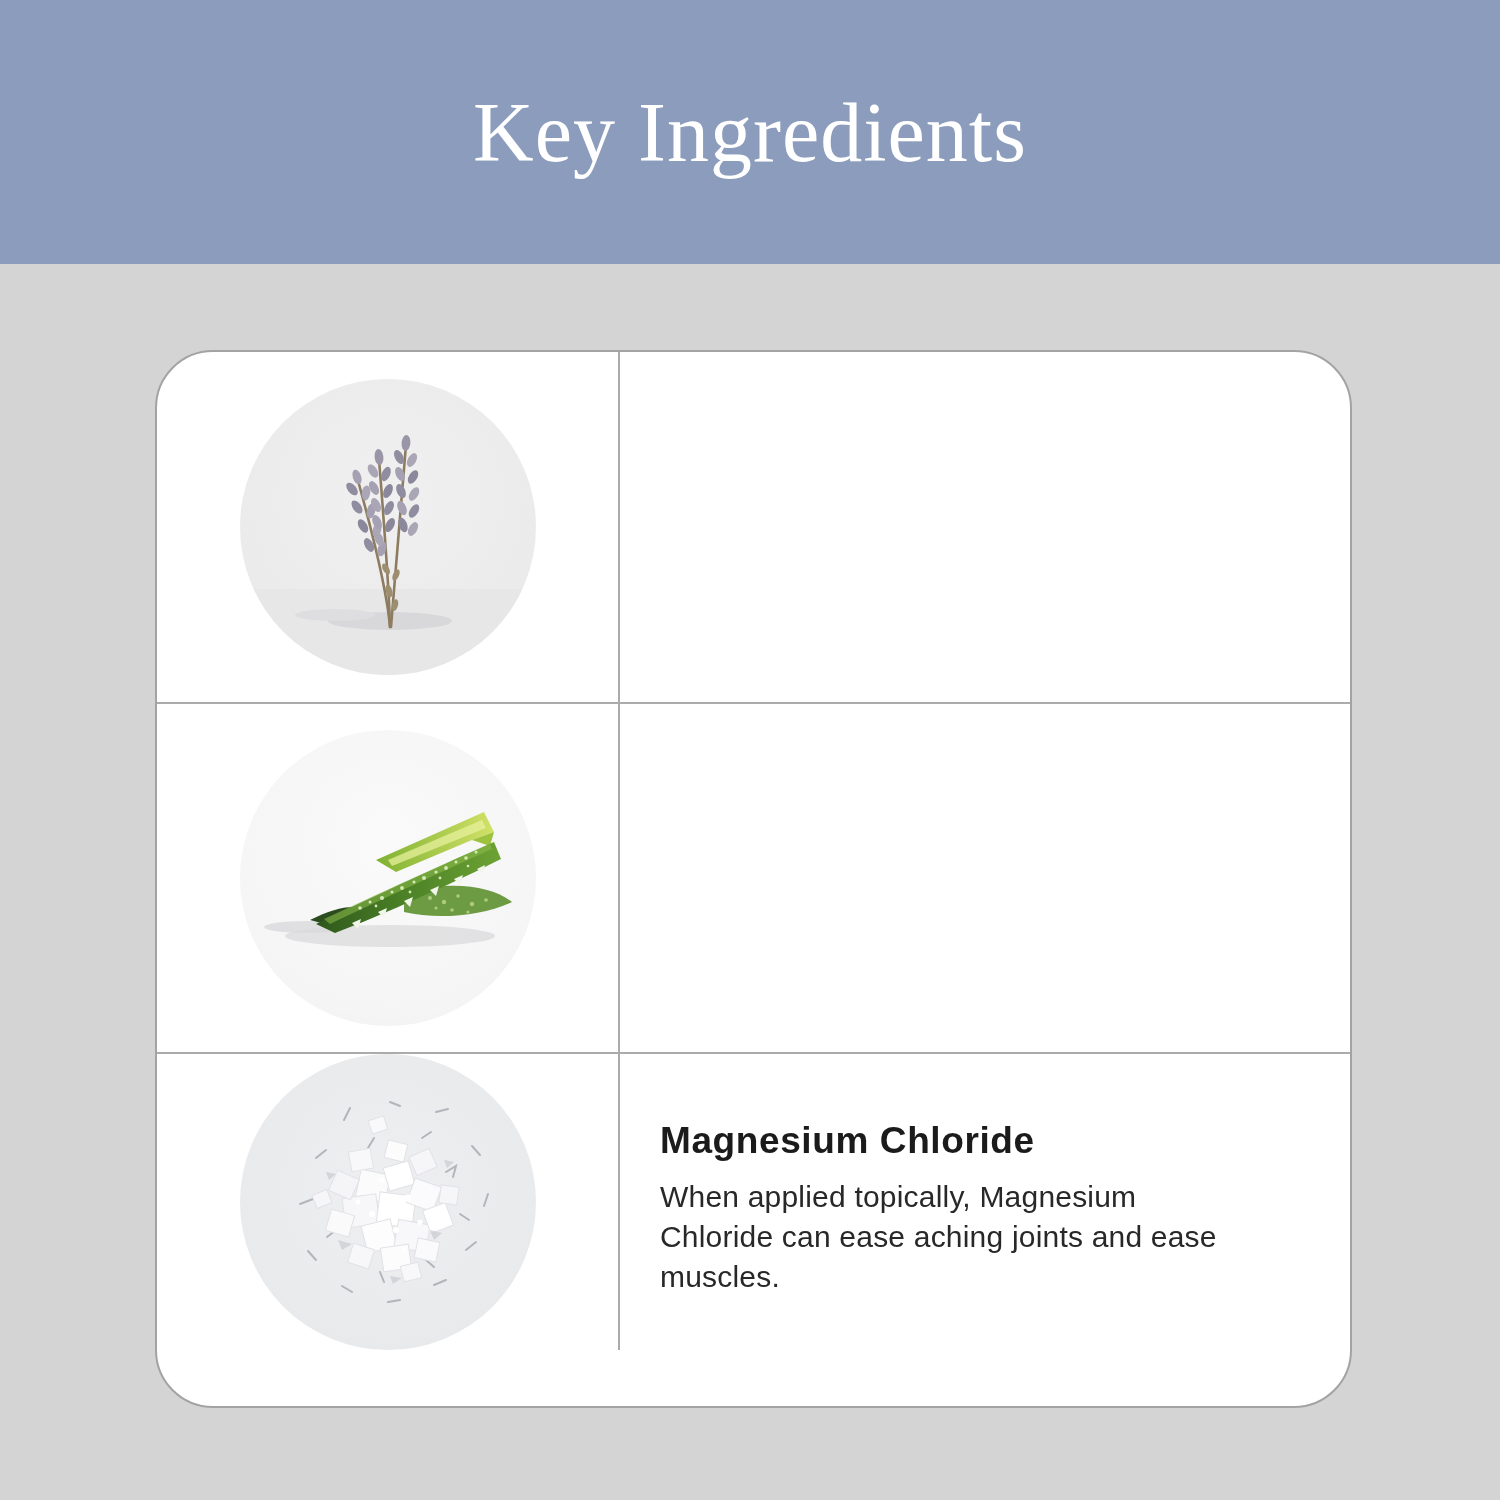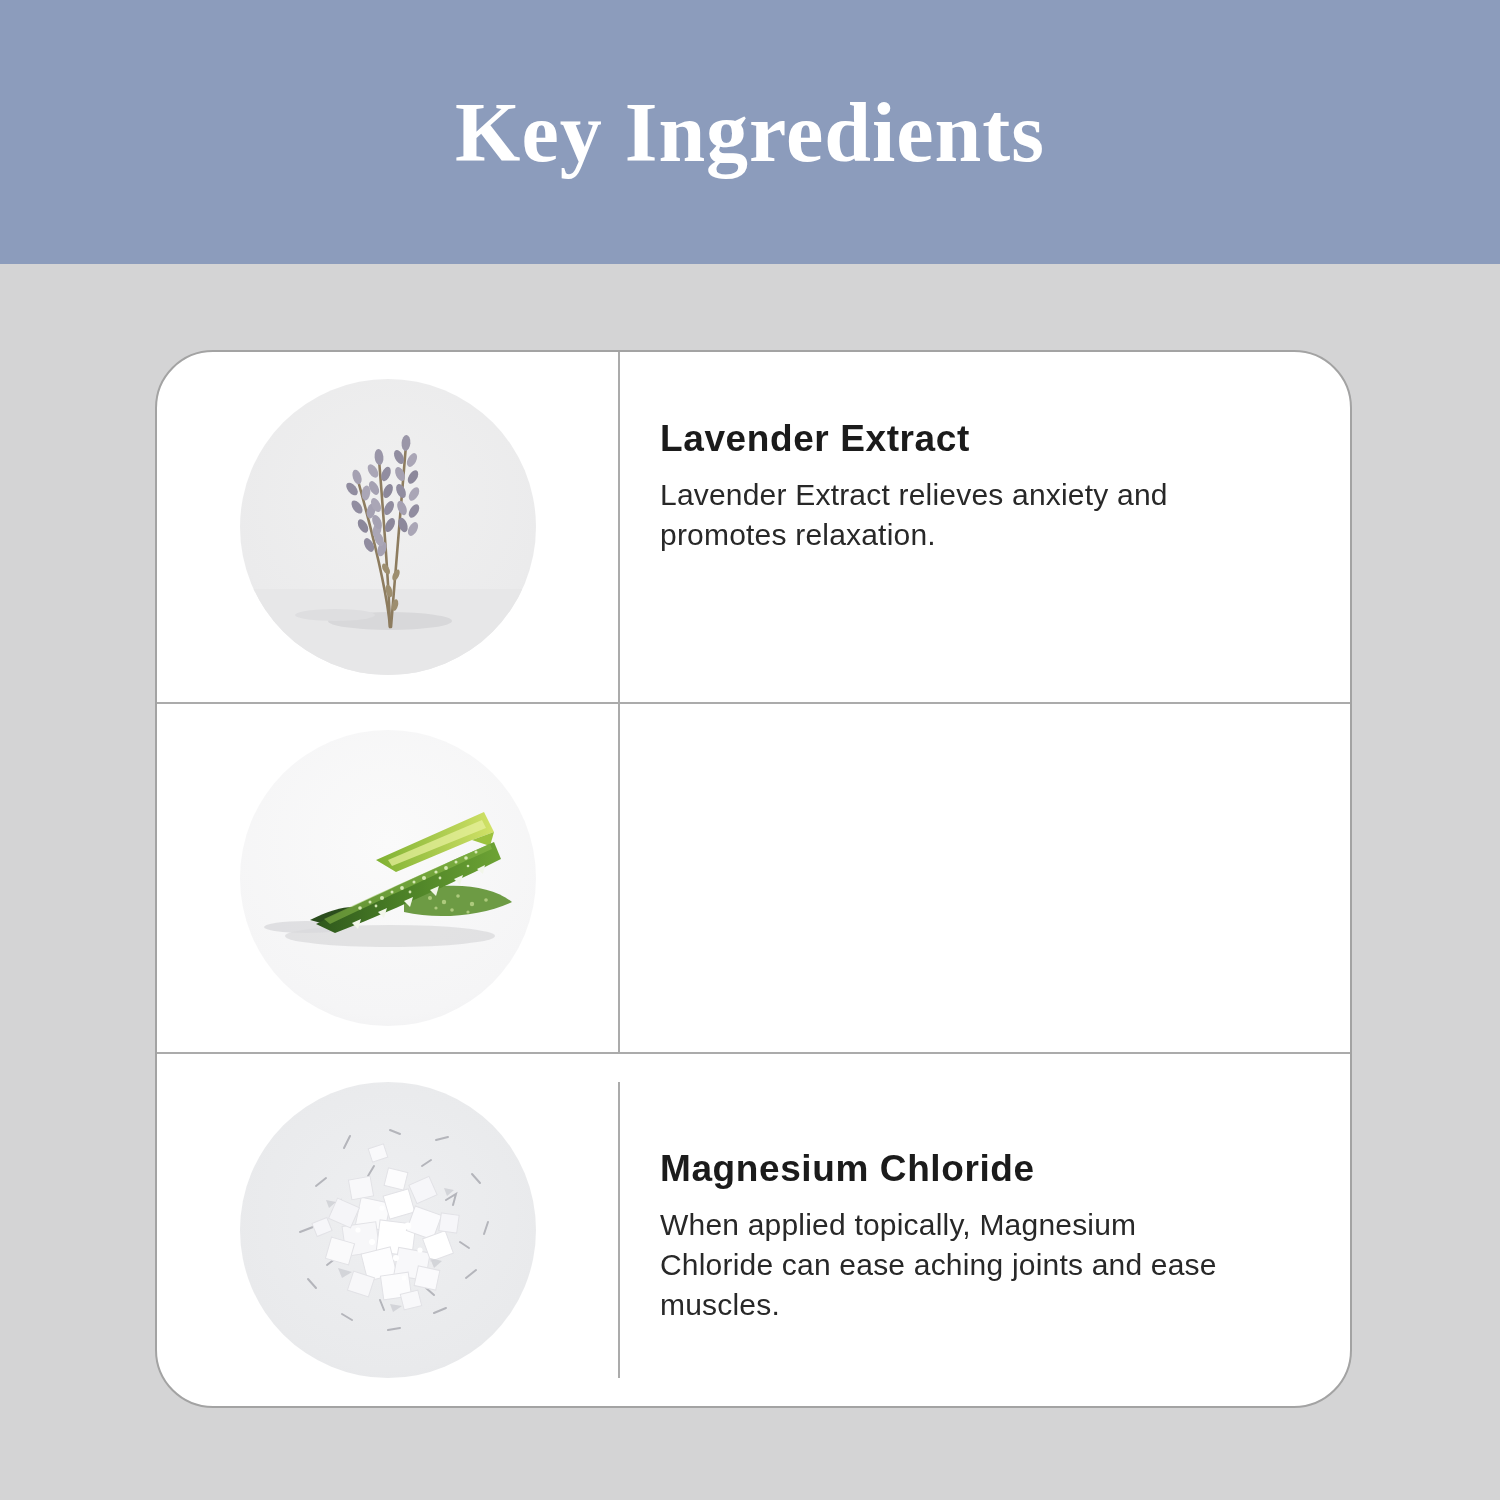--- a/index.html
+++ b/index.html
@@ -20,39 +20,39 @@
     font-family:"Liberation Sans","DejaVu Sans",sans-serif;
     overflow:hidden;
   }
   .header-band{
     position:absolute;left:0;top:0;width:1500px;height:264px;
     background:var(--header-bg);
     display:flex;align-items:center;justify-content:center;
   }
   .page-title{
     font-family:"Liberation Serif","DejaVu Serif",serif;
-    font-weight:700;
+    font-weight:400;
     font-size:84px;
     letter-spacing:1px;
     color:var(--title-color);
   }
   .ingredients-card{
     position:absolute;left:155px;top:350px;width:1197px;height:1058px;
     background:var(--card-bg);
     border:2px solid var(--card-border);
     border-radius:58px;
     overflow:hidden;
   }
   .row{
     display:grid;
     grid-template-columns:463px 732px;
     height:352px;
   }
   .row.r2{height:350px;}
-  .row.r3{height:268px;margin-top:28px;}
+  .row.r3{height:268px;}
   .row:not(:last-child){border-bottom:2px solid var(--divider);}
   .photo-cell{
     border-right:2px solid var(--divider);
     display:flex;align-items:center;justify-content:center;
   }
   .photo-circle{
     width:296px;height:296px;border-radius:50%;
     overflow:hidden;
   }
   .photo-circle svg{display:block;width:296px;height:296px;}
@@ -145,24 +145,20 @@
           </g>
 
           <g fill="#9d8e6f">
             <ellipse rx="3" ry="6" transform="translate(146 190) rotate(-30)"></ellipse>
             <ellipse rx="3" ry="6" transform="translate(156 196) rotate(25)"></ellipse>
             <ellipse rx="3.2" ry="6.5" transform="translate(149 212) rotate(-15)"></ellipse>
             <ellipse rx="3" ry="6" transform="translate(155 226) rotate(14)"></ellipse>
           </g>
         </svg>
       </div>
-    </div>
-    <div class="text-cell">
-      <h2 class="ingredient-name">Lavender Extract</h2>
-      <p class="ingredient-desc">Lavender Extract relieves anxiety and promotes relaxation.</p>
     </div>
   </div>
 
   <div class="row r2">
     <div class="photo-cell">
       <div class="photo-circle" role="img" aria-label="aloe-vera-leaves-photo">
         <svg viewBox="0 0 296 296">
           <defs>
             <radialGradient id="aloeBg" cx="50%" cy="38%" r="78%">
               <stop offset="0%" stop-color="#fafafa"></stop>

